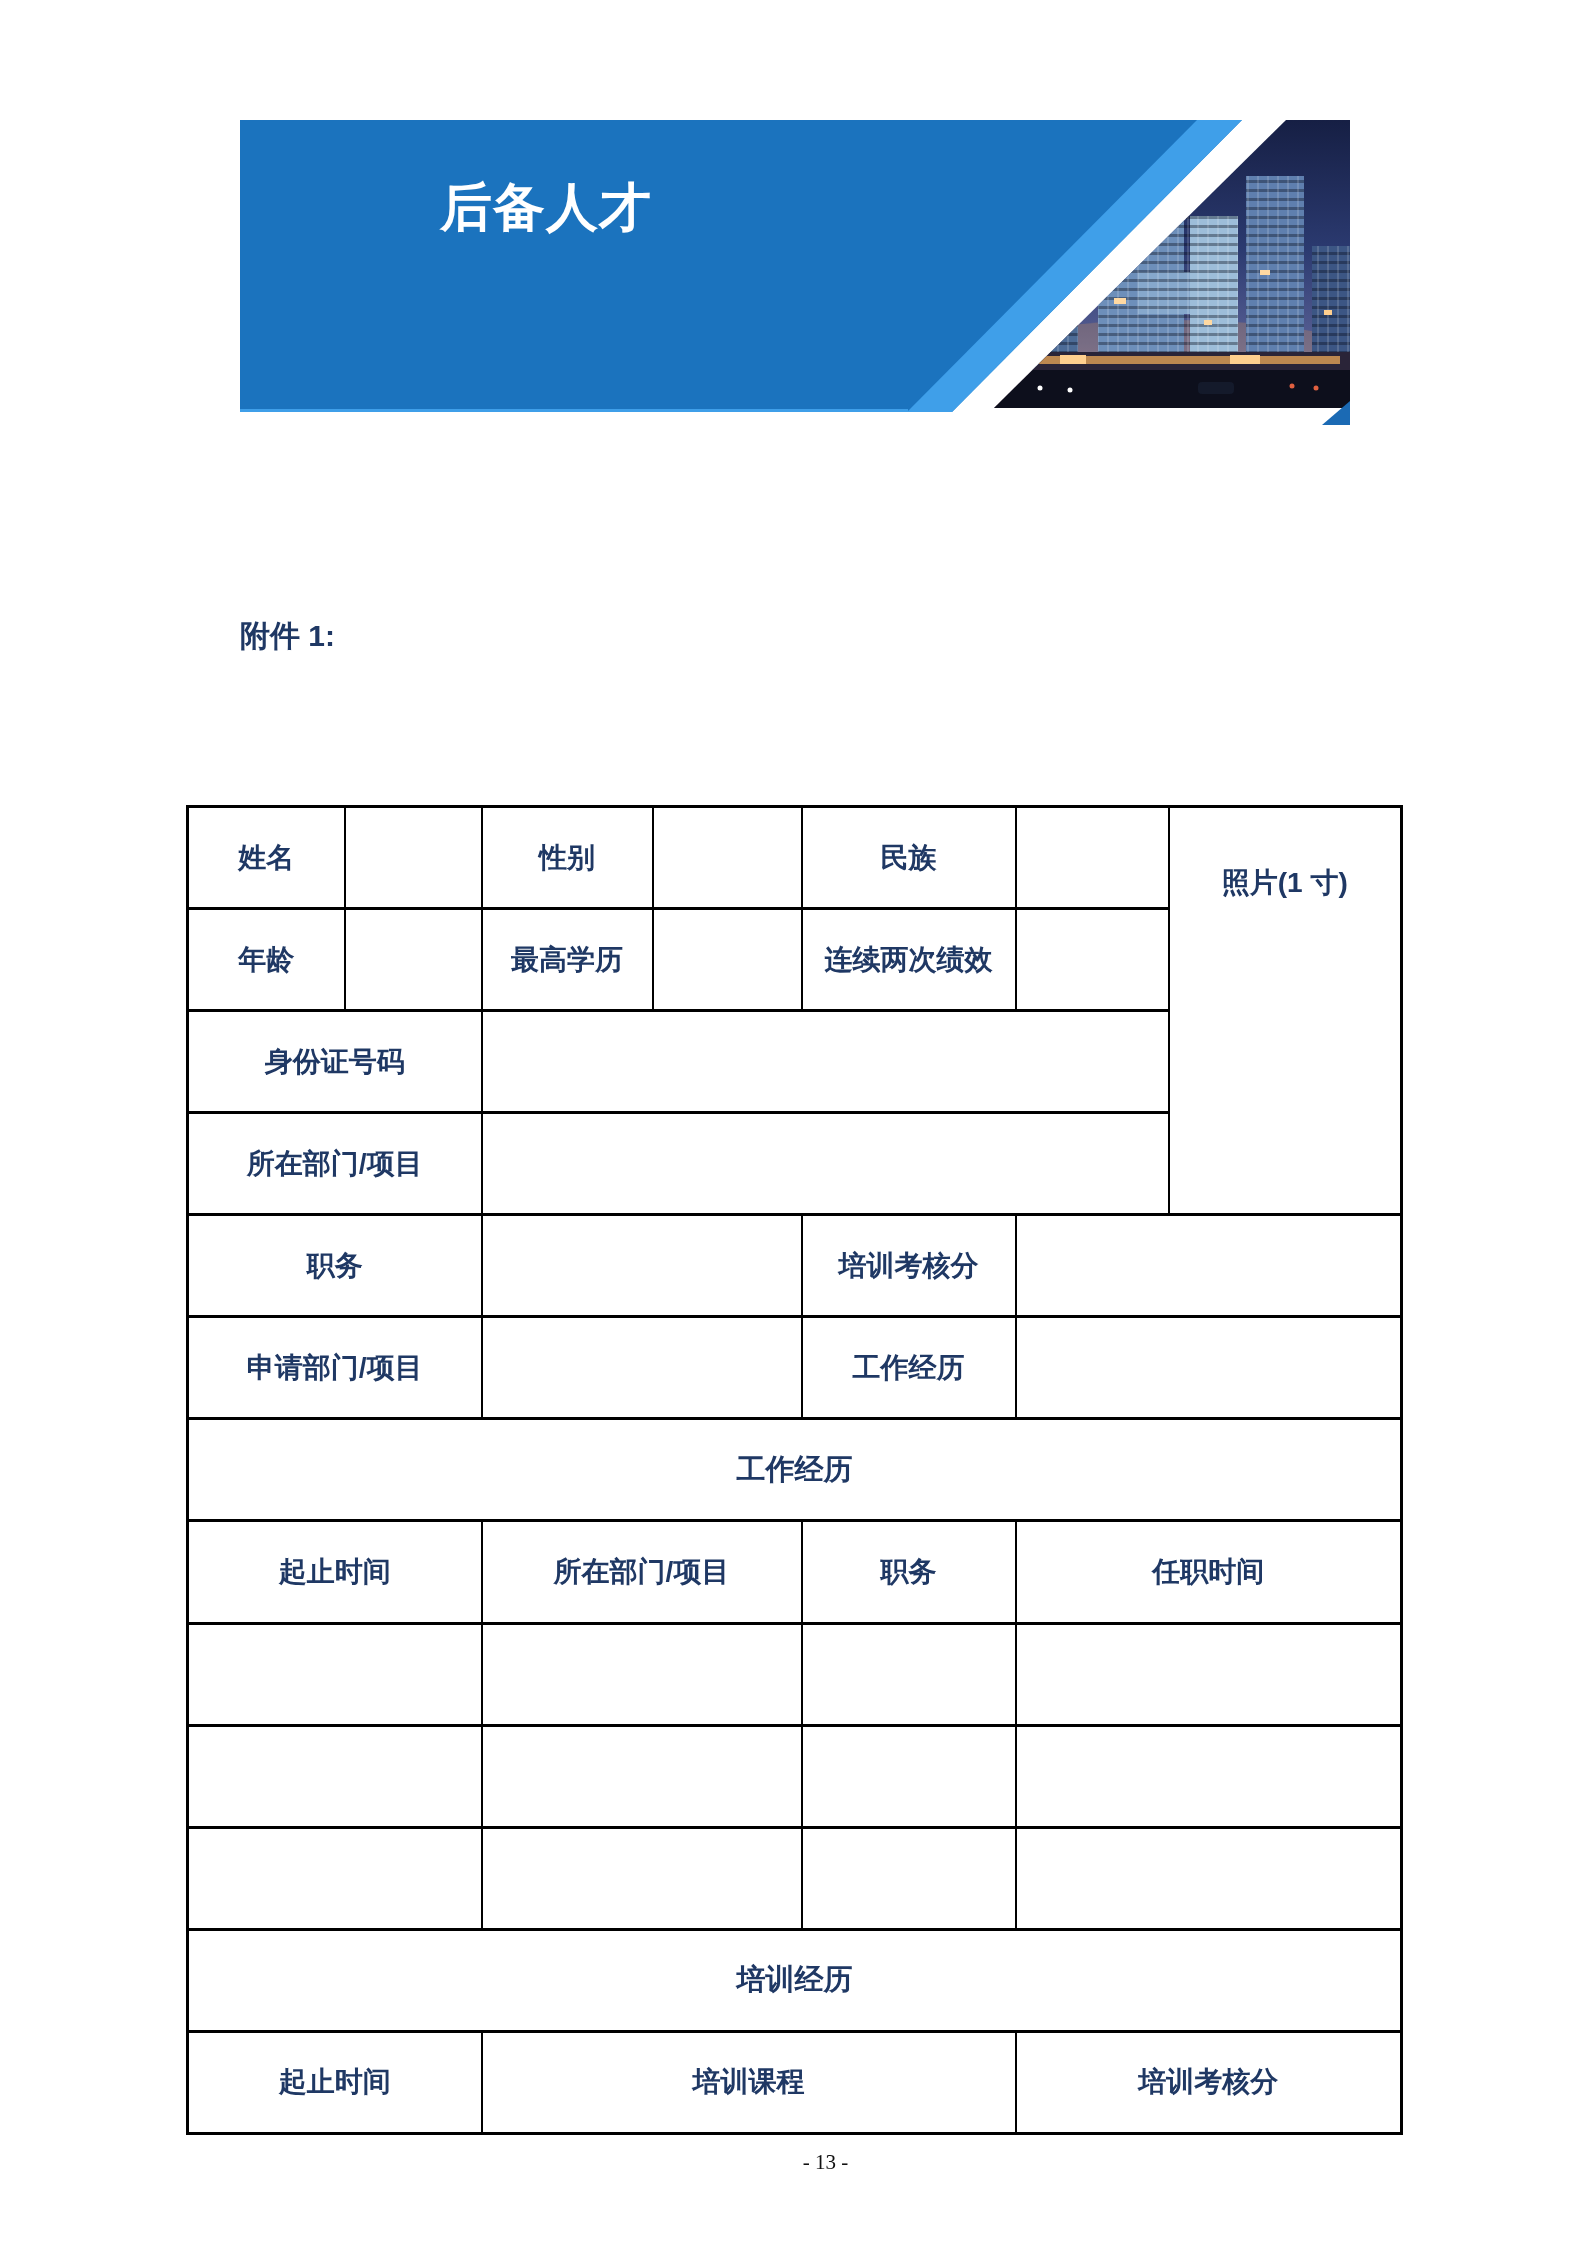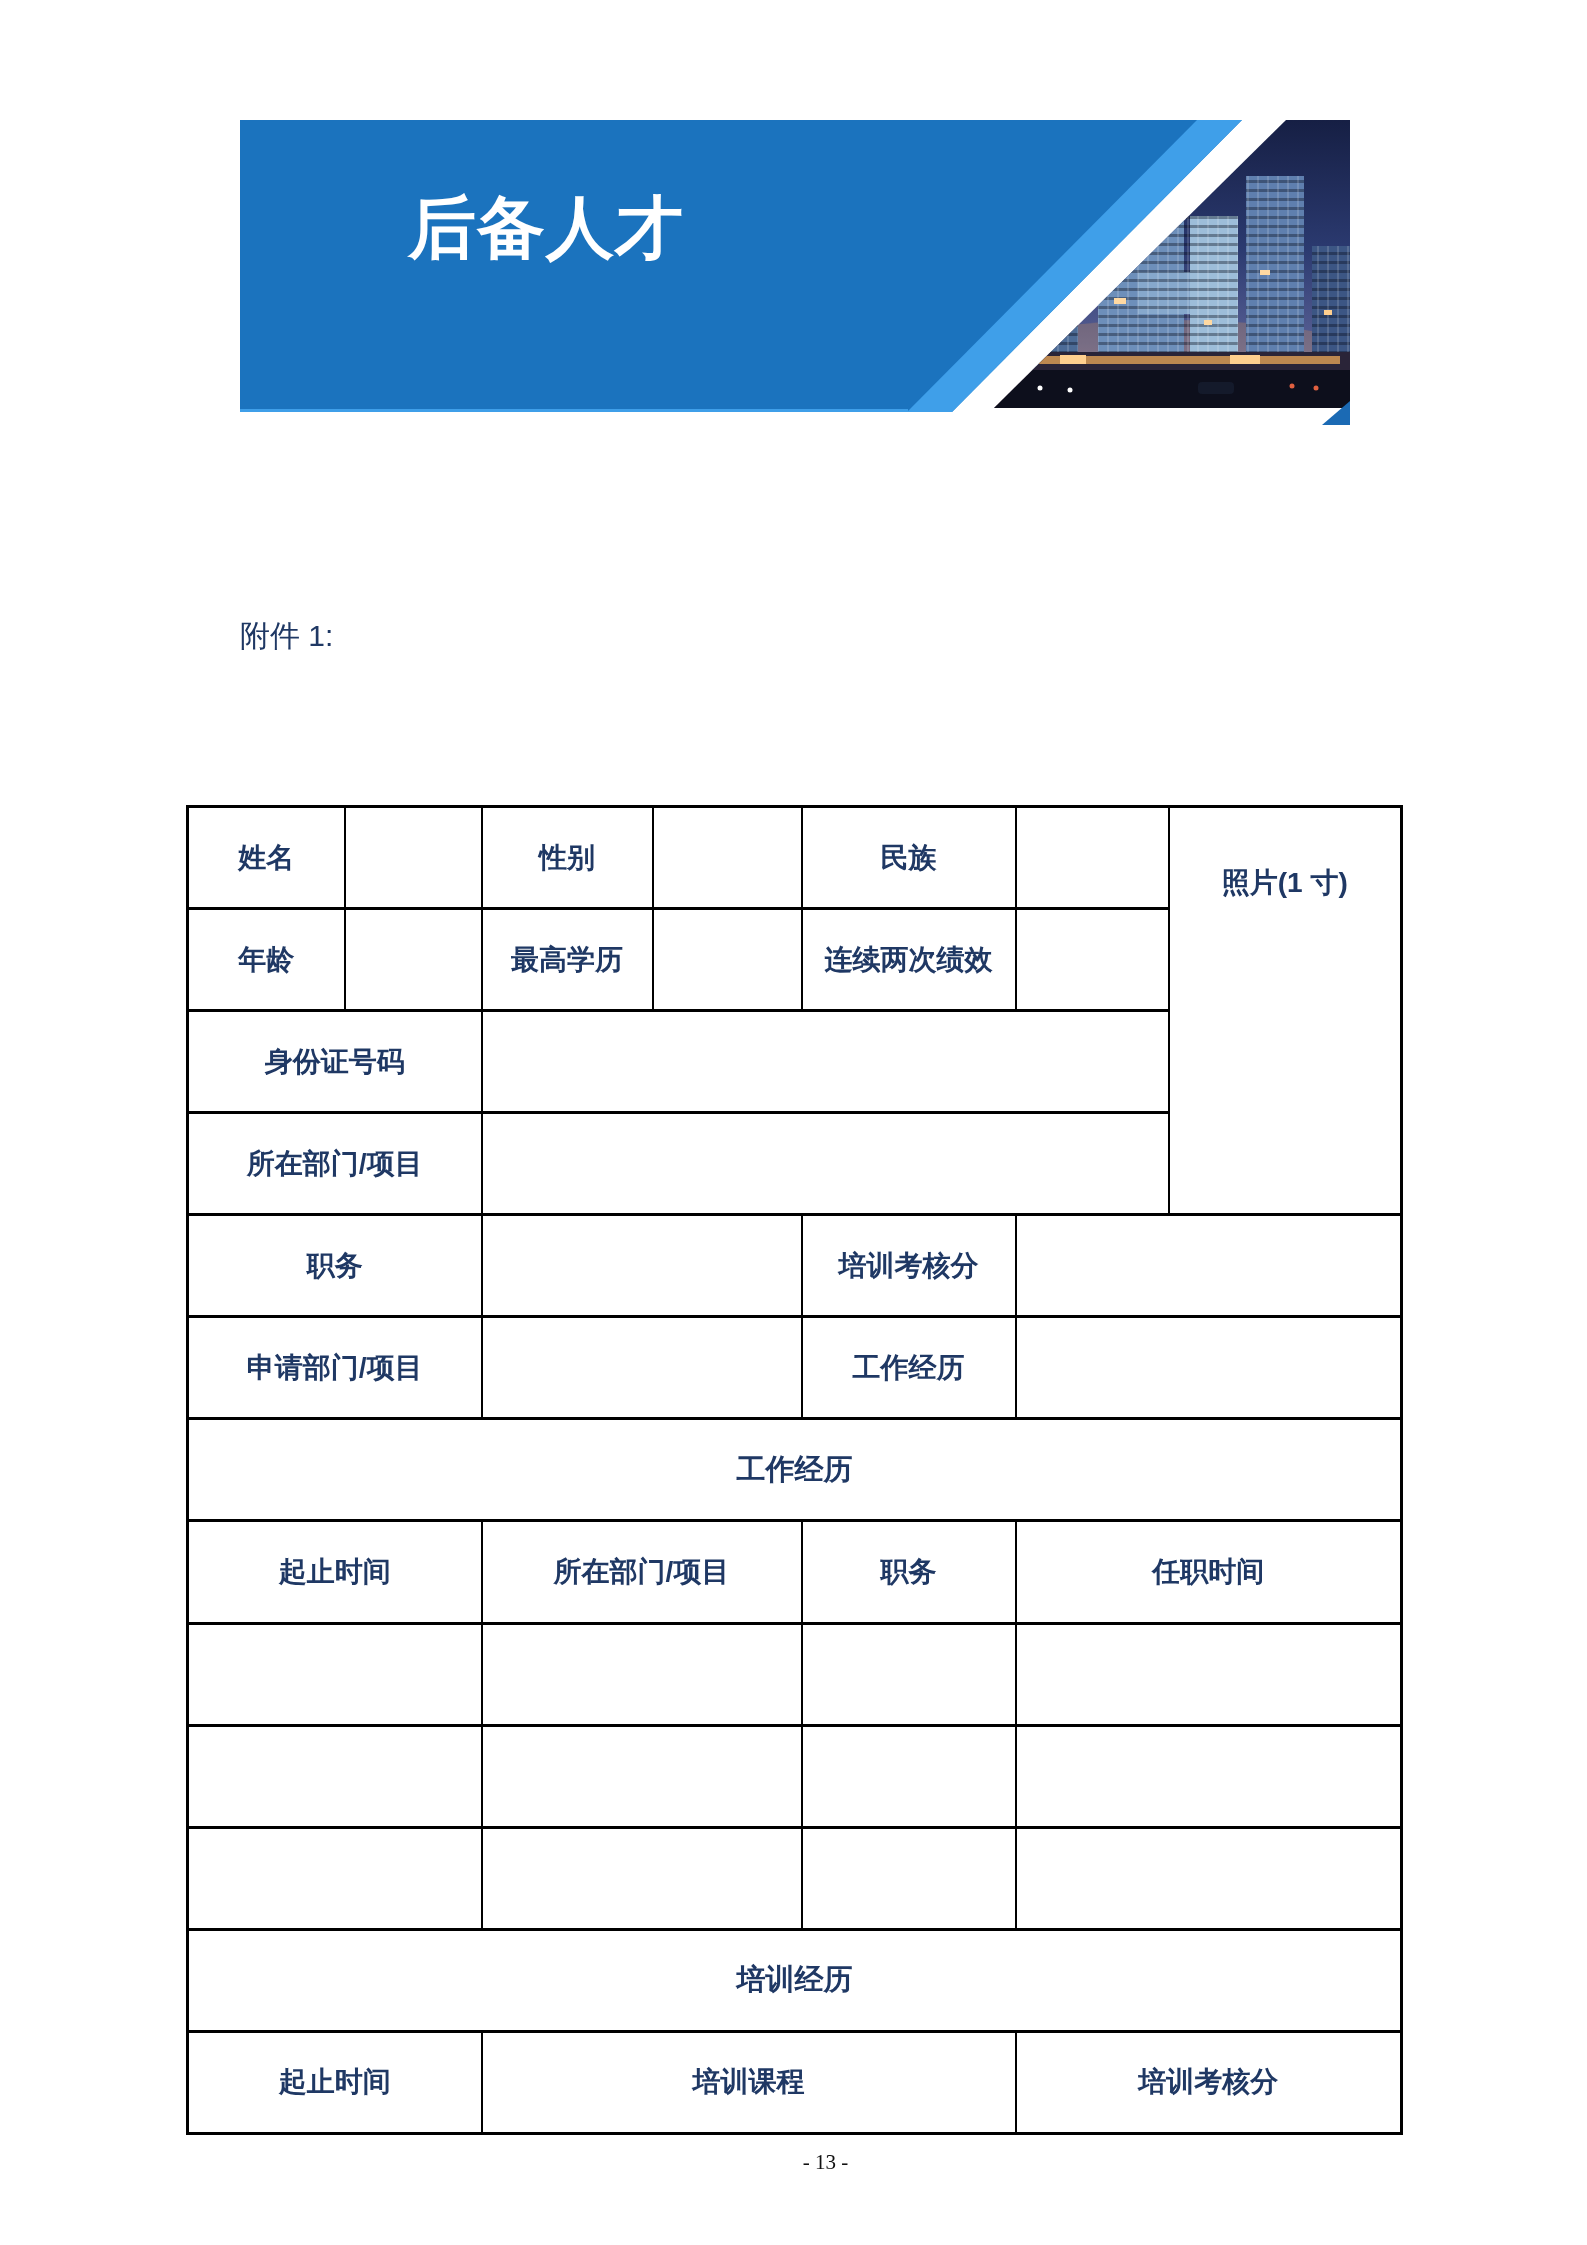--- a/index.html
+++ b/index.html
@@ -2,24 +2,24 @@
 <html><head>
 <meta charset="utf-8">
 <style>
   html,body{margin:0;padding:0;background:#ffffff;}
   .page{position:relative;width:1587px;height:2245px;background:#ffffff;overflow:hidden;
         font-family:"Liberation Sans",sans-serif;}
   
   .banner{position:absolute;left:240px;top:120px;width:1110px;height:305px;}
   .banner svg{position:absolute;left:0;top:0;}
   .banner-text{position:absolute;left:0;top:40px;width:612px;text-align:center;
-               color:#ffffff;font-weight:bold;font-size:68px;line-height:95px;
-               letter-spacing:1px;white-space:nowrap;margin-top:20px;}
+               color:#ffffff;font-weight:bold;font-size:52px;line-height:95px;
+               letter-spacing:1px;white-space:nowrap;}
   
-  .attachment{position:absolute;left:240px;top:616px;font-size:30px;font-weight:normal;
+  .attachment{position:absolute;left:240px;top:616px;font-size:30px;font-weight:bold;
               color:#1f3864;}
   .form-title{position:absolute;left:0;top:700px;width:1587px;text-align:center;
               font-size:37px;font-weight:bold;color:#1f3864;}
   
   .form-table{position:absolute;left:186px;top:805px;width:1214px;height:1330px;
               border-collapse:collapse;table-layout:fixed;border:3px solid #000;}
   .form-table td{border:2px solid #000;border-top-width:3px;border-bottom-width:3px;
                  color:#1f3864;font-weight:bold;font-size:28px;text-align:center;
                  vertical-align:middle;padding:0;overflow:hidden;}
   .form-table tr{height:98px;}

